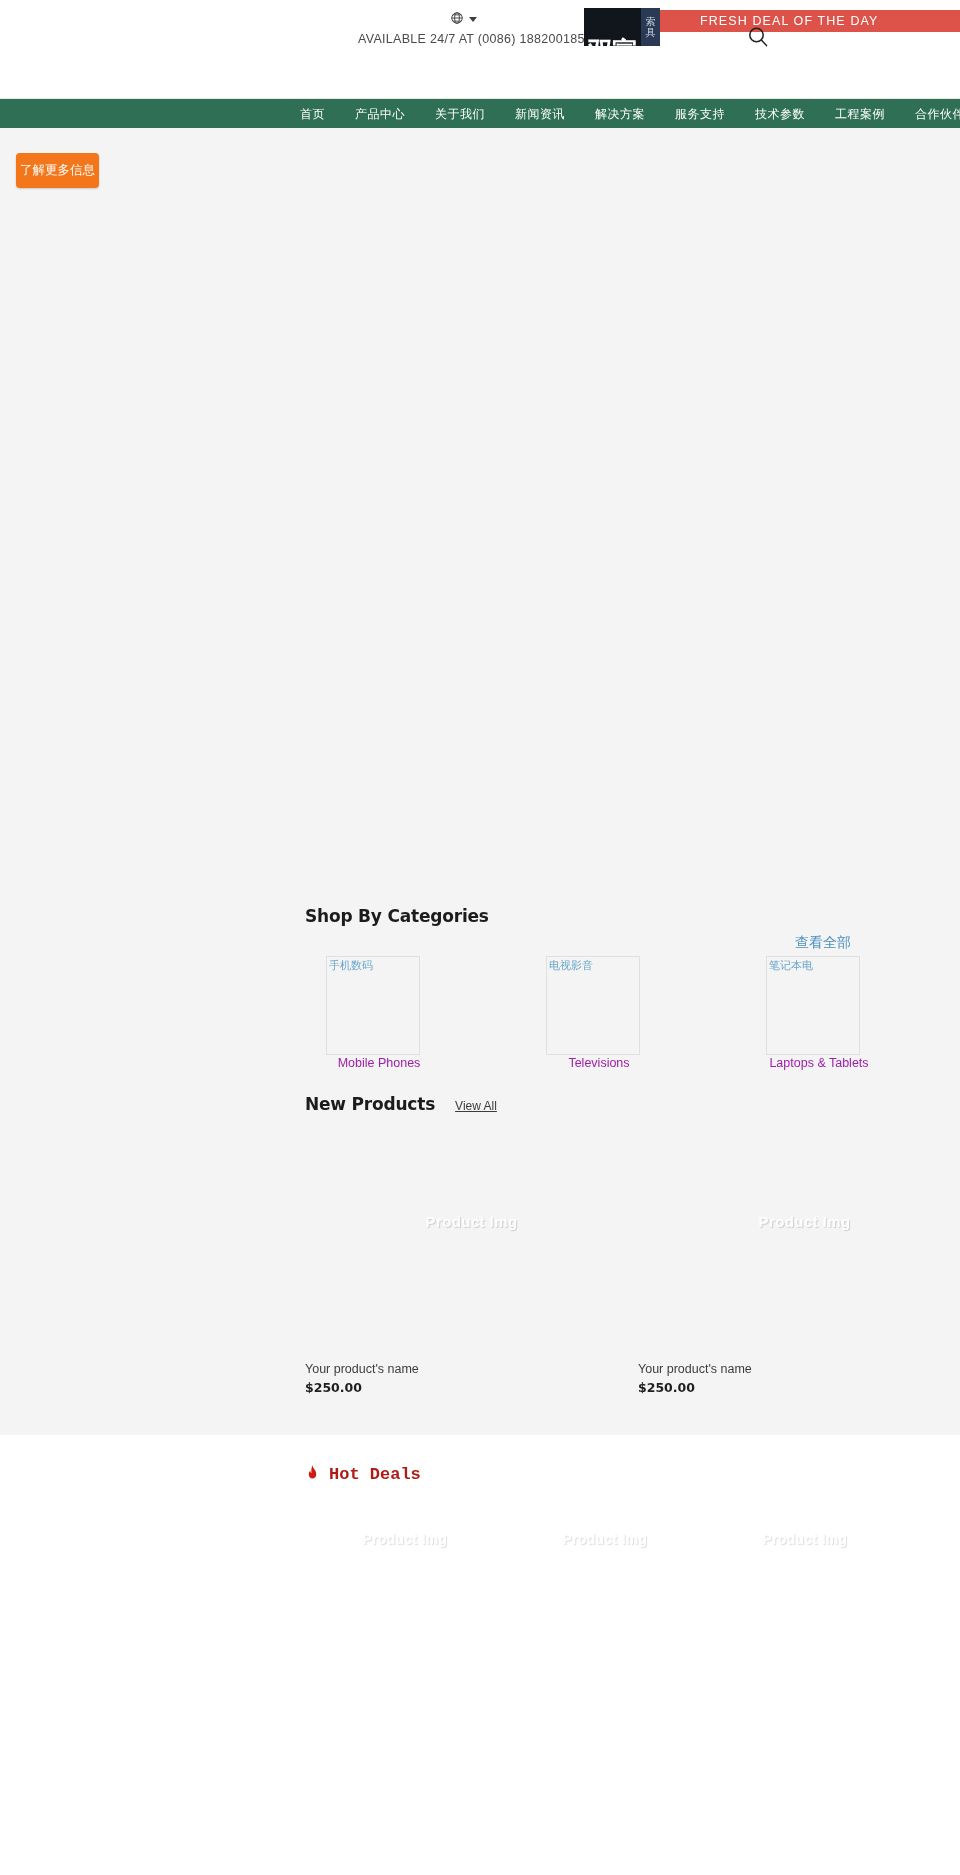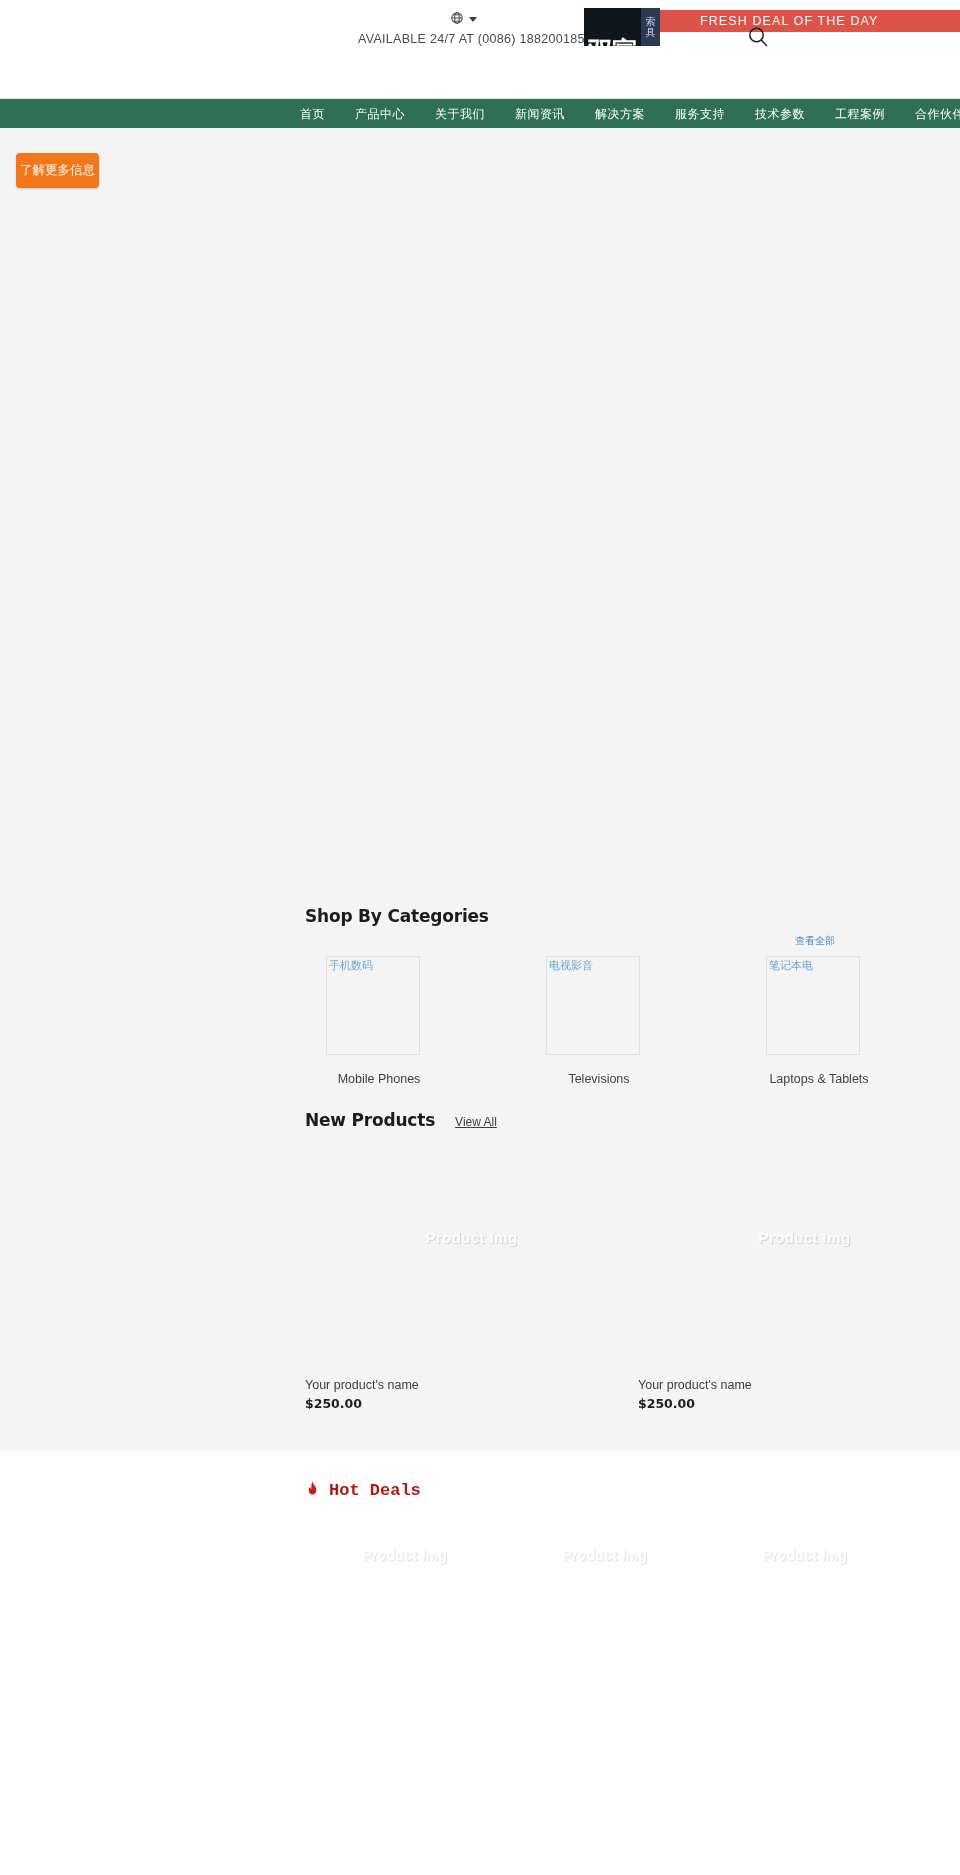--- a/index.html
+++ b/index.html
@@ -170,21 +170,21 @@
 
   .cat-toprow {
     position: relative;
     height: 30px;
   }
   .cat-toprow-link {
     position: absolute;
     left: 490px;
     top: 8px;
     color: #4a90c4;
-    font-size: 10px;
+    font-size: 14px;
     text-decoration: none;
     font-family: "DejaVu Sans", sans-serif;
   }
 
   .cat-grid {
     display: flex;
     gap: 114px;
     padding-left: 21px;
   }
   .cat-card { width: 106px; }
@@ -200,22 +200,22 @@
     left: 2px;
     top: 2px;
     color: #6aa6cf;
     font-size: 11px;
     line-height: 13px;
     font-family: "DejaVu Sans", sans-serif;
   }
   .cat-label {
     display: block;
     text-align: center;
-    margin-top: 17px;
-    color: #404040;
+    margin-top: 1px;
+    color: #a21caf;
     font-size: 12.5px;
     text-decoration: none;
   }
 
   
   .np-head {
     display: flex;
     align-items: baseline;
     gap: 20px;
     padding-top: 24px;

